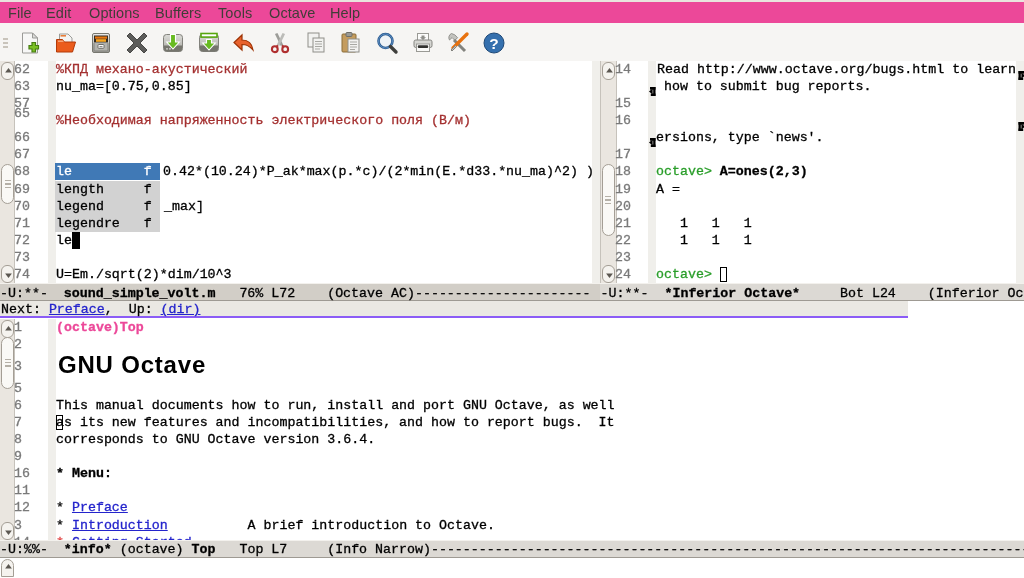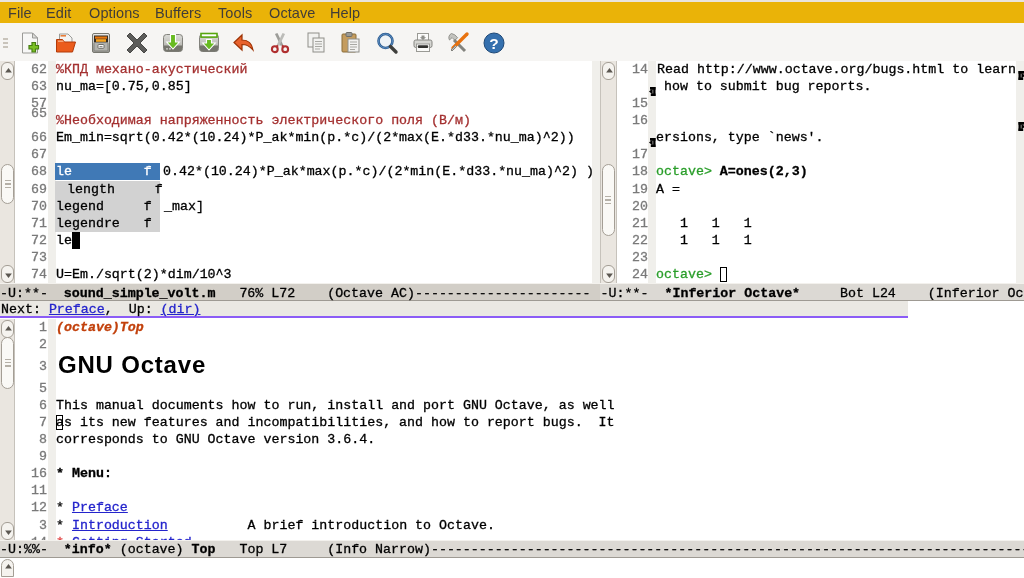--- a/index.html
+++ b/index.html
@@ -1,22 +1,22 @@
 <!DOCTYPE html>
 <html><head><meta charset="utf-8">
 <style>
 html,body{margin:0;padding:0;width:1024px;height:578px;overflow:hidden;background:#fff;}
 *{box-sizing:border-box;}
 .mono{font-family:"Liberation Mono",monospace;font-size:13.3px;line-height:17.1px;white-space:pre;color:#000;-webkit-text-stroke:0.3px currentColor;}
 .abs{position:absolute;}
-#menubar{position:absolute;left:0;top:0;width:1024px;height:23px;background:#eab308;border-top:2px solid #e9e4de;}
+#menubar{position:absolute;left:0;top:0;width:1024px;height:23px;background:#ec4899;border-top:2px solid #e9e4de;}
 #menubar span{position:absolute;top:3px;font-family:"Liberation Sans",sans-serif;font-size:14.5px;letter-spacing:0.1px;color:#413d38;}
 #toolbar{position:absolute;left:0;top:23px;width:1024px;height:39px;background:#f6f5f3;border-bottom:1px solid #e2dfda;}
 .ticon{position:absolute;top:8px;width:24px;height:24px;}
-.num{position:absolute;width:33px;text-align:right;color:#7a7a7a;font-family:"Liberation Mono",monospace;font-size:13.3px;line-height:17.1px;white-space:pre;-webkit-text-stroke:0.3px currentColor;}
+.num{position:absolute;width:33px;color:#7a7a7a;font-family:"Liberation Mono",monospace;font-size:13.3px;line-height:17.1px;white-space:pre;-webkit-text-stroke:0.3px currentColor;}
 .fringe{position:absolute;background:#f0efeb;}
 .trough{position:absolute;background:#eae6e0;}
 .thumb{position:absolute;background:#faf9f6;border:1px solid #a49e95;border-radius:7px;}
 .stepper{position:absolute;background:#f5f3ef;border:1px solid #a49e95;border-radius:6px;width:13px;height:18px;}
 .grip i{display:block;height:1.4px;background:#b5b0a7;margin:2px 2.5px;}
 .modeline{position:absolute;height:18px;background:#dcd9d4;border-top:1px solid #f3f1ed;border-bottom:1px solid #9e9a93;}
 .cmt{color:#a43030;}
 .grn{color:#2a9e2a;}
 .lnk{color:#2424cc;text-decoration:underline;}
 b{font-weight:bold;}
@@ -165,26 +165,25 @@
 <div class="num" style="left:14px;top:102.4px">68</div>
 <div class="num" style="left:14px;top:119.5px">69</div>
 <div class="num" style="left:14px;top:136.6px">70</div>
 <div class="num" style="left:14px;top:153.7px">71</div>
 <div class="num" style="left:14px;top:170.8px">72</div>
 <div class="num" style="left:14px;top:187.9px">73</div>
 <div class="num" style="left:14px;top:205.0px">74</div>
 <div class="mono abs" style="left:56px;top:-0.2px"><span class="cmt">%КПД механо-акустический</span></div>
 <div class="mono abs" style="left:56px;top:16.9px">nu_ma=[0.75,0.85]</div>
 <div class="mono abs" style="left:56px;top:51.1px"><span class="cmt">%Необходимая напряженность электрического поля (В/м)</span></div>
-<div class="mono abs" style="left:56px;top:68.2px">Em_min=sqrt(0.42*(10.24)*P_ak*min(p.*c)/(2*max(E.*d33.*nu_ma)^2))</div>
 <div class="mono abs" style="left:163px;top:102.4px">0.42*(10.24)*P_ak*max(p.*c)/(2*min(E.*d33.*nu_ma)^2) )</div>
 <div class="mono abs" style="left:164px;top:136.6px">_max]</div>
 <div class="mono abs" style="left:56px;top:170.8px">le</div>
 <div class="mono abs" style="left:55px;top:102.4px;width:105px;height:17.1px;background:#4079b6;color:#fff;padding-left:1px">le         f</div>
-<div class="mono abs" style="left:55px;top:119.5px;width:105px;height:17.1px;background:#d2d2d2;color:#000;padding-left:12px">length     f</div>
+<div class="mono abs" style="left:55px;top:119.5px;width:105px;height:17.1px;background:#d2d2d2;color:#000;padding-left:1px">length     f</div>
 <div class="mono abs" style="left:55px;top:136.6px;width:105px;height:17.1px;background:#d2d2d2;color:#000;padding-left:1px">legend     f</div>
 <div class="mono abs" style="left:55px;top:153.7px;width:105px;height:17.1px;background:#d2d2d2;color:#000;padding-left:1px">legendre   f</div>
 <div class="abs" style="left:72px;top:171.3px;width:8px;height:16.6px;background:#000"></div>
 <div class="mono abs" style="left:56px;top:205.0px">U=Em./sqrt(2)*dim/10^3</div>
 </div>
 <div class="fringe" style="left:592px;top:61px;width:8px;height:222px"></div>
 <div class="abs" style="left:600px;top:61px;width:424px;height:222px;background:#fff;overflow:hidden">
 <div class="trough" style="left:0;top:0;width:17px;height:222px;border-left:1px solid #c6c2bb;border-right:1px solid #c6c2bb"></div>
 <div class="stepper" style="left:1.5px;top:1px"><svg width="13" height="17">
         <path d="M6.5 5 l3.4 4.4 h-6.8z" fill="#5b5751"></path>
@@ -285,21 +284,21 @@
 <div class="num" style="left:14px;top:61.2px">5</div>
 <div class="num" style="left:14px;top:78.3px">6</div>
 <div class="num" style="left:14px;top:95.4px">7</div>
 <div class="num" style="left:14px;top:112.5px">8</div>
 <div class="num" style="left:14px;top:129.6px">9</div>
 <div class="num" style="left:14px;top:146.7px">16</div>
 <div class="num" style="left:14px;top:163.8px">11</div>
 <div class="num" style="left:14px;top:180.9px">12</div>
 <div class="num" style="left:14px;top:198.0px">3</div>
 <div class="num" style="left:14px;top:215.1px">14</div>
-<div class="mono abs" style="left:56px;top:0.0px"><span style="color:#c2410c;font-weight:bold;font-style:italic">(octave)Top</span></div>
+<div class="mono abs" style="left:56px;top:0.0px"><span style="color:#ec4899;font-weight:bold;">(octave)Top</span></div>
 <div class="abs" style="left:58px;top:32.2px;font-family:'Liberation Sans',sans-serif;font-size:24px;font-weight:bold;line-height:27px;letter-spacing:0.8px;white-space:pre;color:#000">GNU Octave</div>
 <div class="mono abs" style="left:56px;top:78.3px">This manual documents how to run, install and port GNU Octave, as well</div>
 <div class="mono abs" style="left:56px;top:95.4px">as its new features and incompatibilities, and how to report bugs.  It</div>
 <div class="mono abs" style="left:56px;top:112.5px">corresponds to GNU Octave version 3.6.4.</div>
 <div class="mono abs" style="left:56px;top:146.7px"><b>* Menu:</b></div>
 <div class="mono abs" style="left:56px;top:180.9px">* <span class="lnk">Preface</span></div>
 <div class="mono abs" style="left:56px;top:198.0px">* <span class="lnk">Introduction</span>          A brief introduction to Octave.</div>
 <div class="mono abs" style="left:56px;top:215.1px"><span style="color:#e03c3c">*</span> <span class="lnk">Getting Started</span></div>
 <div class="abs" style="left:56px;top:96px;width:7px;height:15.4px;border:1px solid #000"></div>
 </div>

